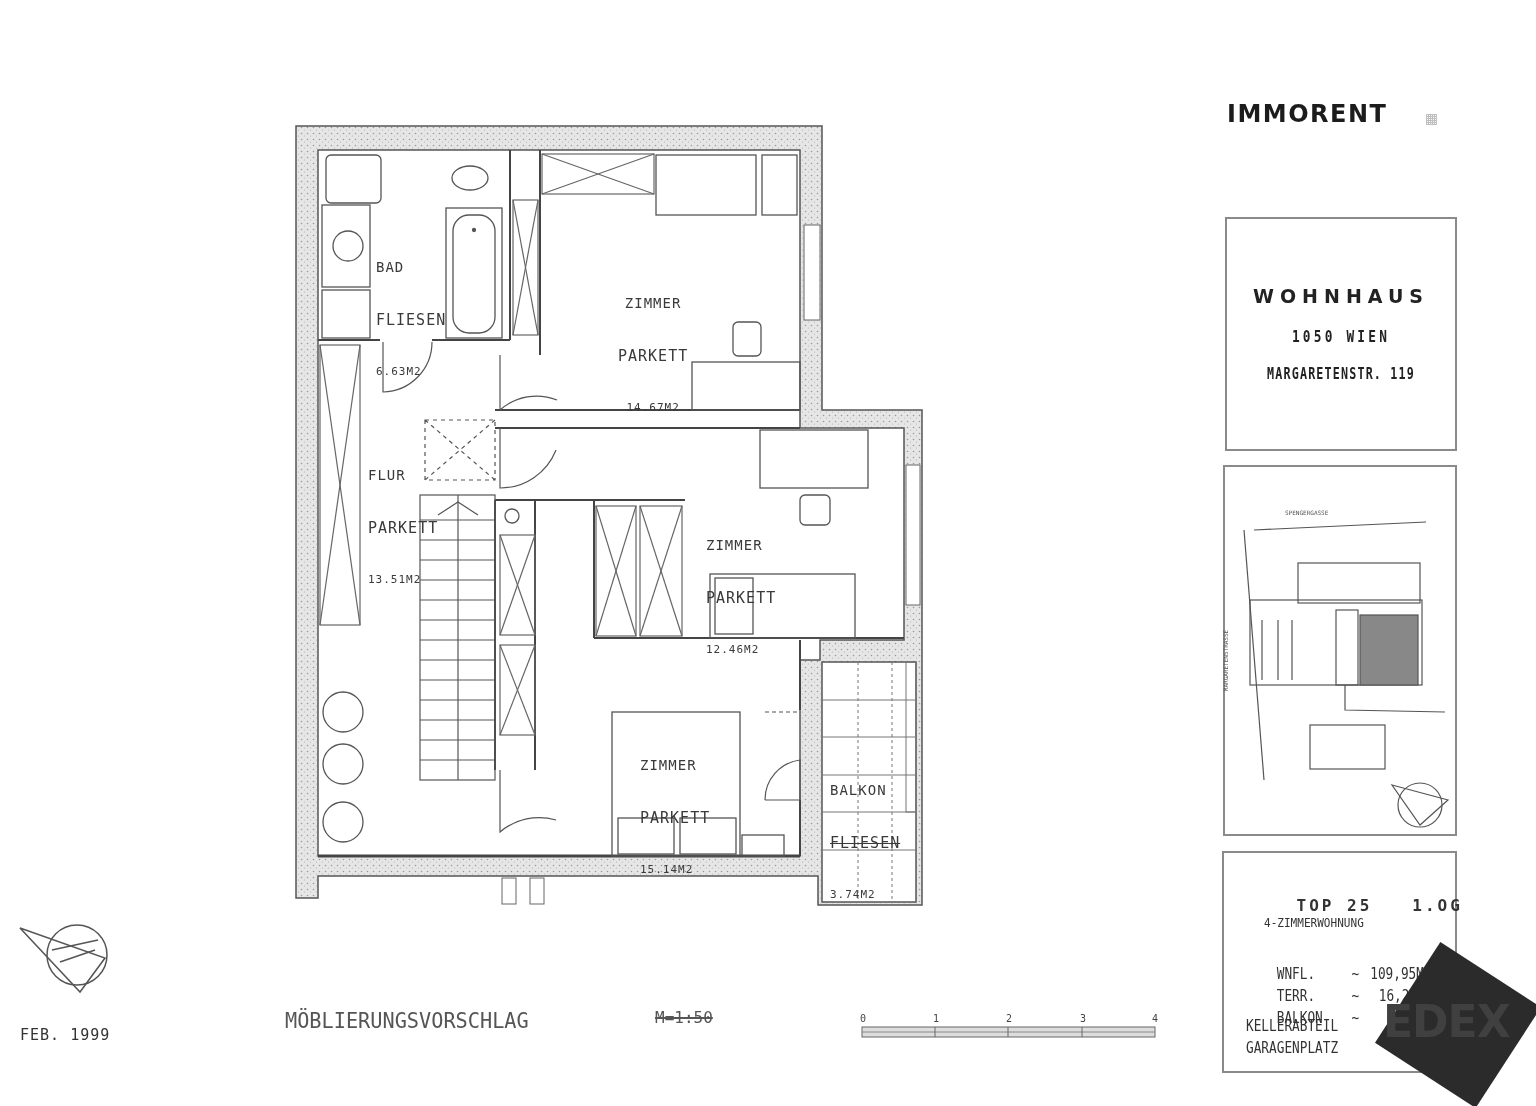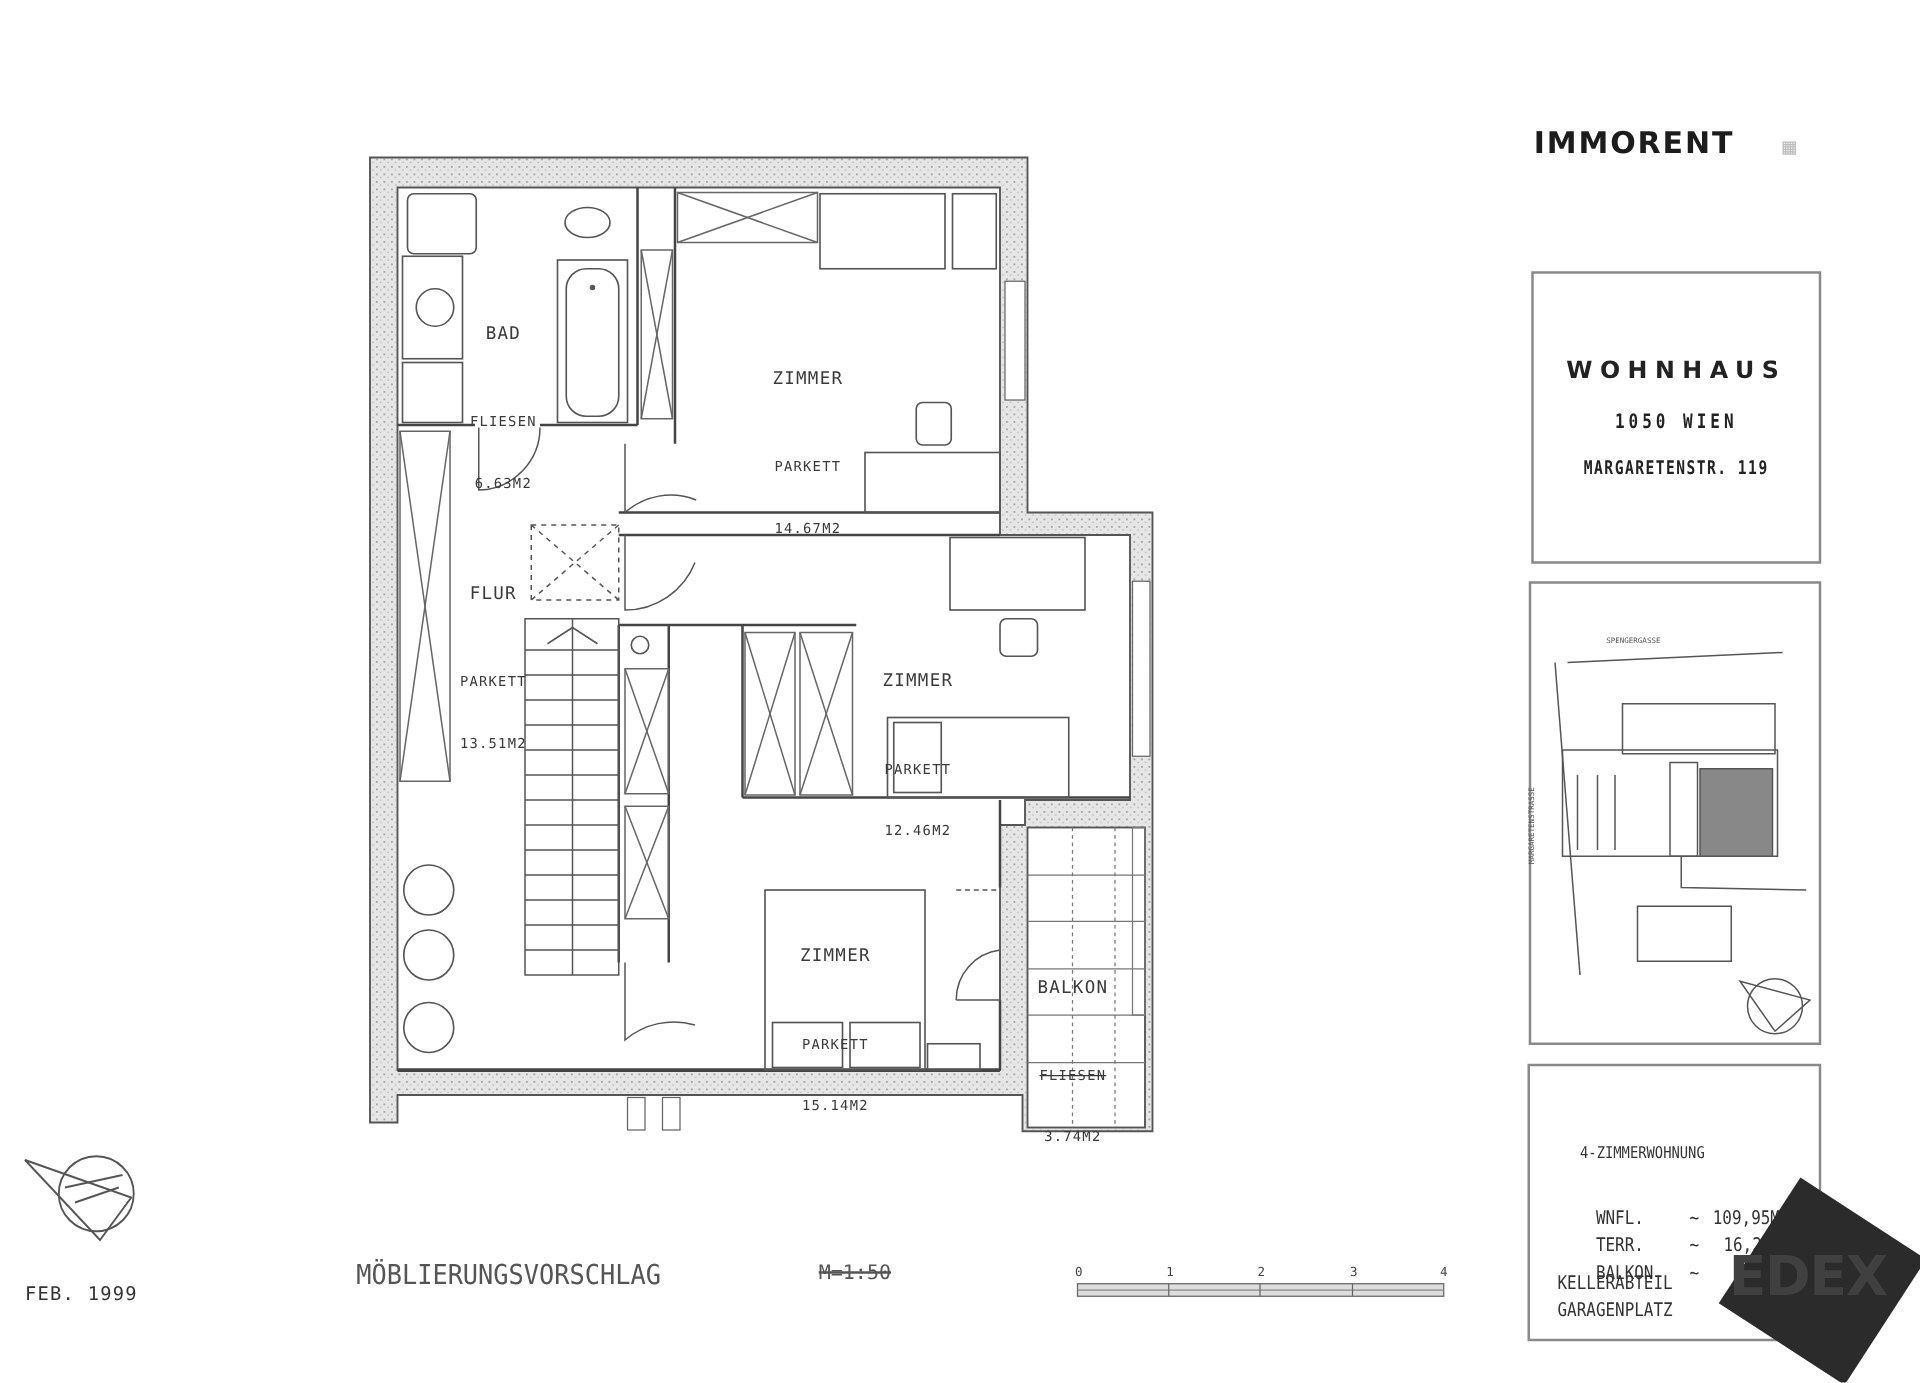--- a/index.html
+++ b/index.html
@@ -11,23 +11,23 @@
   .box { border: 2px solid #8a8a8a; background: #fff; }
   .title-box { left: 1225px; top: 217px; width: 228px; height: 230px; }
   .title-box .l1 { position: absolute; top: 66px; left: 0; width: 100%; text-align: center; font-family: "DejaVu Sans", sans-serif; font-weight: bold; font-size: 19px; letter-spacing: 6px; color: #222; }
   .title-box .l2 { position: absolute; top: 108px; left: 0; width: 100%; text-align: center; font-family: "DejaVu Sans Mono", monospace; font-weight: bold; font-size: 16px; letter-spacing: 4px; color: #222; transform: scaleX(0.8); }
   .title-box .l3 { position: absolute; top: 146px; left: -12px; width: 252px; text-align: center; font-family: "DejaVu Sans Mono", monospace; font-weight: bold; font-size: 15px; letter-spacing: 1.5px; color: #222; transform: scaleX(0.78); }
   .site-box { left: 1223px; top: 465px; width: 230px; height: 367px; }
   .info-box { left: 1222px; top: 851px; width: 231px; height: 218px; }
   .info-box .row { position: absolute; left: 22px; font-family: "DejaVu Sans Mono", monospace; font-size: 15px; color: #333; white-space: pre; transform-origin: left center; }
   .edex { left: 1398px; top: 965px; width: 120px; height: 120px; background: #2b2b2b; transform: rotate(33deg); }
   .edex-text { left: 1383px; top: 996px; font-family: "DejaVu Sans", sans-serif; font-weight: bold; font-size: 44px; color: #404040; letter-spacing: -1px; }
-  .room-label { font-family: "DejaVu Sans Mono", monospace; color: #3a3a3a; line-height: 1.15; white-space: pre; text-align: center; }
+  .room-label { font-family: "DejaVu Sans Mono", monospace; color: #3a3a3a; line-height: 1.15; white-space: pre; }
   .room-label .n { font-size: 14px; letter-spacing: 1px; }
-  .room-label .f { font-size: 11px; letter-spacing: 1px; margin-top: 20px; }
+  .room-label .f { font-size: 15px; letter-spacing: 1px; }
   .room-label .a { font-size: 11px; letter-spacing: 1px; }
   .date { left: 20px; top: 1026px; font-size: 15px; color: #333; letter-spacing: 1px; }
   .proposal { left: 285px; top: 1008px; font-family: "DejaVu Sans Mono", monospace; font-size: 22px; color: #555; letter-spacing: 0px; transform: scaleX(0.92); transform-origin: left center; }
   .scale-label { left: 655px; top: 1008px; font-size: 16px; color: #555; text-decoration: line-through; text-decoration-thickness: 2px; }
   .tick { font-size: 10px; color: #444; }
 </style>
 </head>
 <body>
 
 <svg class="plan" width="1536" height="1106" viewBox="0 0 1536 1106">
@@ -206,20 +206,23 @@
   <div class="l2">1050 WIEN</div>
   <div class="l3">MARGARETENSTR. 119</div>
 </div>
 
 <div class="abs box site-box" style="background:transparent;">
   <div class="abs" style="left:60px; top:42px; font-size:6px; color:#555;">SPENGERGASSE</div>
   <div class="abs" style="left:-30px; top:190px; font-size:6px; color:#555; transform:rotate(-90deg);">MARGARETENSTRASSE</div>
 </div>
 
 <div class="abs box info-box">
+  <div class="row" style="top:24px; font-weight:bold; font-size:16px; letter-spacing:3px;">
+    <span>TOP 25</span><span style="display:inline-block;width:40px;"></span><span>1.OG</span>
+  </div>
   <div class="row" style="top:62px; left:40px; font-size:13px; transform:scaleX(0.85);">4-ZIMMERWOHNUNG</div>
   <div class="row" style="top:94px; transform:scaleX(0.85);">
     <span style="display:inline-block;width:88px;">WNFL.</span><span style="display:inline-block;width:22px;">~</span><span>109,95M²</span>
   </div>
   <div class="row" style="top:116px; transform:scaleX(0.85);">
     <span style="display:inline-block;width:88px;">TERR.</span><span style="display:inline-block;width:32px;">~</span><span>16,25M²</span>
   </div>
   <div class="row" style="top:138px; transform:scaleX(0.85);">
     <span style="display:inline-block;width:88px;">BALKON</span><span style="display:inline-block;width:42px;">~</span><span>3,74M²</span>
   </div>

